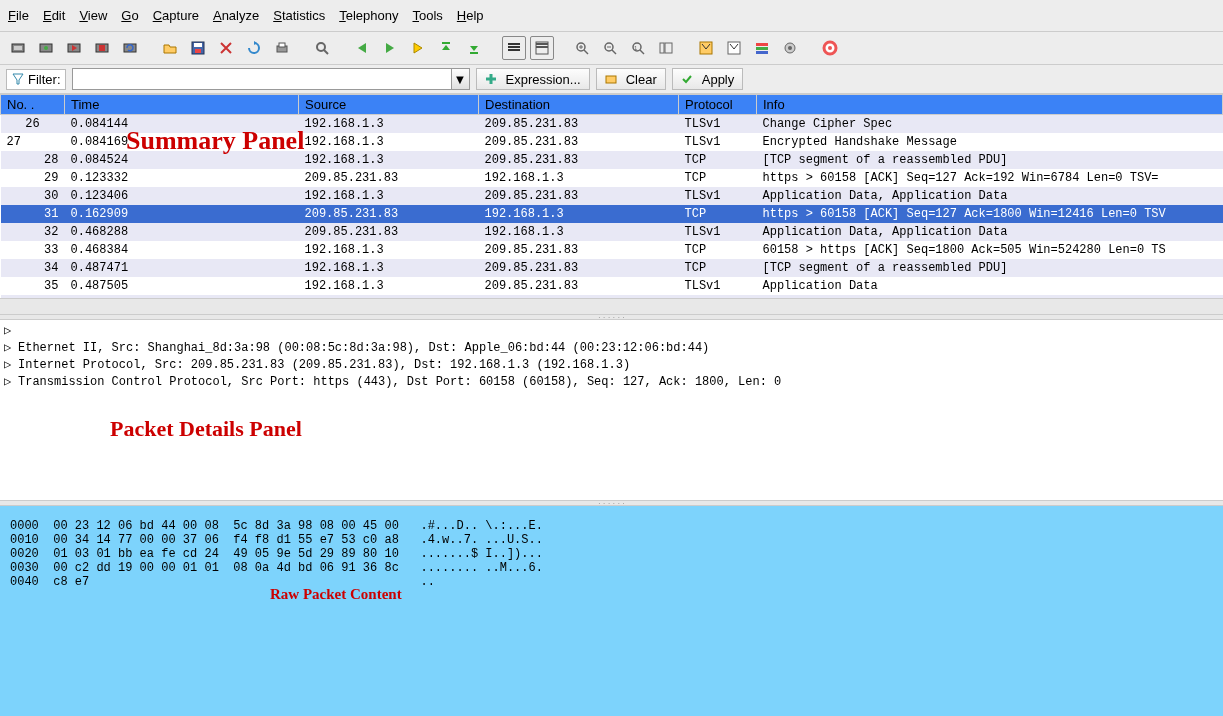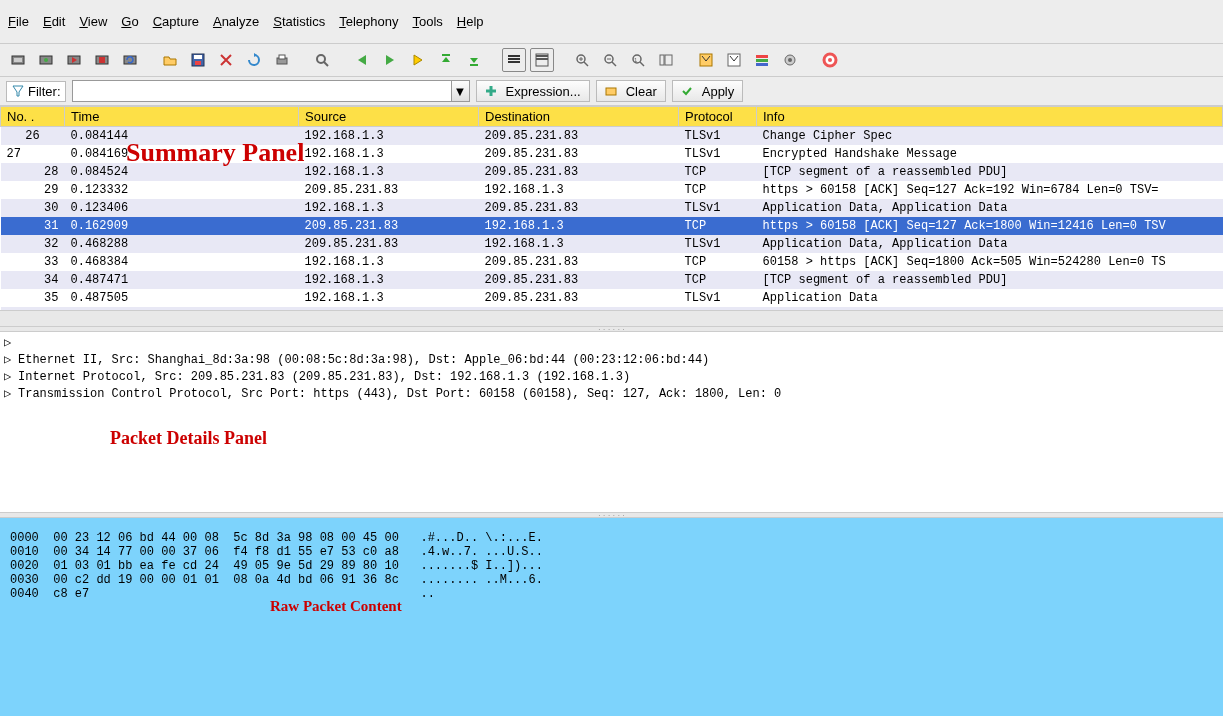--- a/index.html
+++ b/index.html
@@ -1,39 +1,39 @@
 <!DOCTYPE html>
 <html><head>
 <meta charset="utf-8">
 <style>
 * { box-sizing: border-box; margin: 0; padding: 0; }
 body { font-family: "Segoe UI", Tahoma, sans-serif; font-size: 13px; background: #f0f0f0; width: 1223px; height: 716px; overflow: hidden; display: flex; flex-direction: column; }
-.menubar { background: #ededed; border-bottom: 1px solid #ccc; display: flex; padding: 14px 8px; gap: 14px; }
+.menubar { background: #ededed; border-bottom: 1px solid #ccc; display: flex; padding: 8px 8px; gap: 14px; }
 .menubar span { cursor: default; }
 .menubar .ul { text-decoration: underline; }
 .toolbar { background: #ededed; border-bottom: 1px solid #ccc; display: flex; padding: 4px 6px; gap: 4px; align-items: center; }
 .tbtn { width: 24px; height: 24px; display: flex; align-items: center; justify-content: center; border: 1px solid transparent; border-radius: 2px; }
 .tsep { width: 8px; }
 .filterbar { background: #ededed; border-bottom: 1px solid #ccc; display: flex; padding: 3px 6px; gap: 6px; align-items: center; }
 .filterbar .flabel { display: flex; align-items: center; gap: 3px; border: 1px solid #bbb; padding: 2px 4px; background: #fff; }
 .filterbar input { flex: 0 0 380px; border: 1px solid #999; padding: 2px 4px; height: 22px; }
 .filterbar .fbtn { display: flex; align-items: center; gap: 9px; border: 1px solid #bbb; padding: 2px 8px; background: linear-gradient(#fdfdfd,#e8e8e8); height: 22px; }
 .packet-list-container { position: relative; flex: 0 0 220px; overflow: hidden; display: flex; flex-direction: column; }
 .packet-list { background: #fff; overflow: auto; flex: 1; position: relative; }
 .packet-list table { border-collapse: collapse; width: 100%; table-layout: fixed; }
-.packet-list th { text-align: left; background: #fde047; border: 1px solid #ccc; padding: 2px 6px; font-weight: normal; position: sticky; top: 0; }
+.packet-list th { text-align: left; background: #3b82f6; border: 1px solid #ccc; padding: 2px 6px; font-weight: normal; position: sticky; top: 0; }
 .packet-list td { padding: 0 6px; font-family: "Bitstream Vera Sans Mono","Courier New",monospace; font-size: 12px; white-space: nowrap; overflow: hidden; line-height: 18px; }
 .packet-list tr.alt { background: #e8e8f5; }
 .packet-list tr.sel td { background: #3a6cd0; color: #fff; }
 .annot1 { position: absolute; top: 32px; left: 126px; color: #cc0000; font-family: "Times New Roman",serif; font-weight: bold; font-size: 26px; z-index: 10; pointer-events: none; }
 .splitter { height: 6px; background: #e8e8e8; border-top: 1px solid #ccc; border-bottom: 1px solid #ccc; text-align: center; font-size: 8px; color: #999; line-height: 6px; }
 .details-panel { background: #fff; flex: 0 0 180px; overflow: auto; font-family: "Bitstream Vera Sans Mono","Courier New",monospace; font-size: 12px; position: relative; padding: 2px 0; }
 .details-panel .drow { display: flex; align-items: center; gap: 4px; padding: 1px 4px; }
 .details-panel .tri { width: 10px; display:inline-block; }
-.annot2 { position: absolute; top: 96px; left: 110px; color: #cc0000; font-family: "Times New Roman",serif; font-weight: bold; font-size: 18px; pointer-events: none; }
+.annot2 { position: absolute; top: 96px; left: 110px; color: #cc0000; font-family: "Times New Roman",serif; font-weight: bold; font-size: 22px; pointer-events: none; }
 .hex-panel { background: #7dd3fc; flex: 1; overflow: auto; font-family: "Bitstream Vera Sans Mono","Courier New",monospace; font-size: 12px; position: relative; padding: 13px 10px; white-space: pre; }
 .annot3 { position: absolute; top: 80px; left: 270px; color: #cc0000; font-family: "Times New Roman",serif; font-weight: bold; font-size: 15px; pointer-events: none; }
 .hscroll { height: 16px; background: #e8e8e8; border-top: 1px solid #ccc; }
 svg { display: block; }
 .dropdown-arrow { border: 1px solid #999; border-left: none; height: 22px; width: 18px; display: flex; align-items: center; justify-content: center; background: linear-gradient(#fdfdfd,#e0e0e0); margin-left:-6px;}
 </style>
 </head>
 <body>
 
 <div class="menubar" id="menubar">

